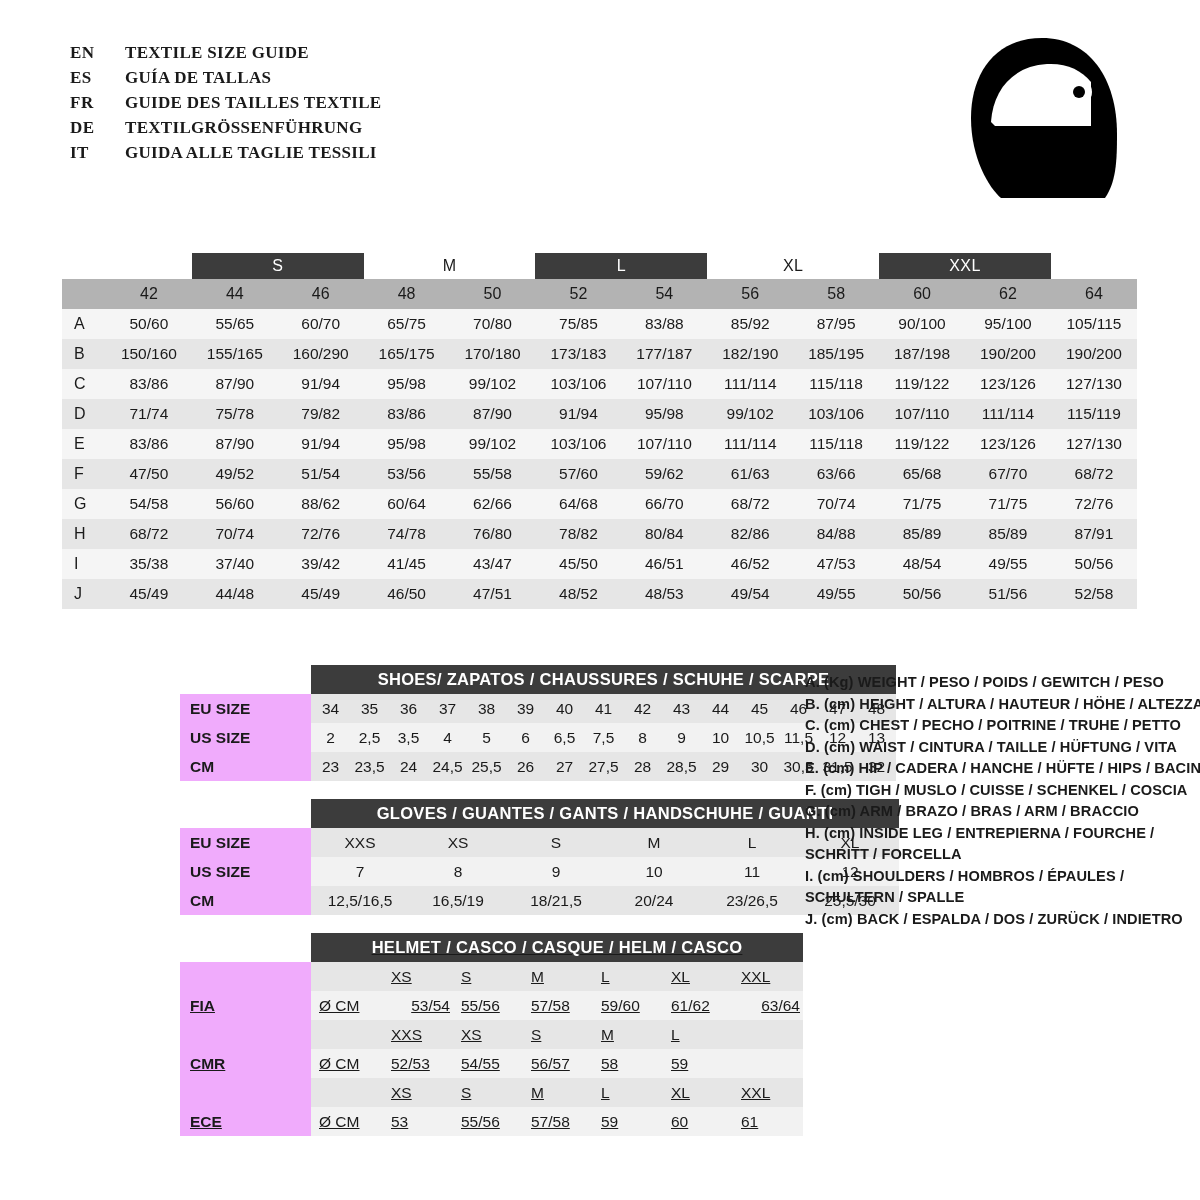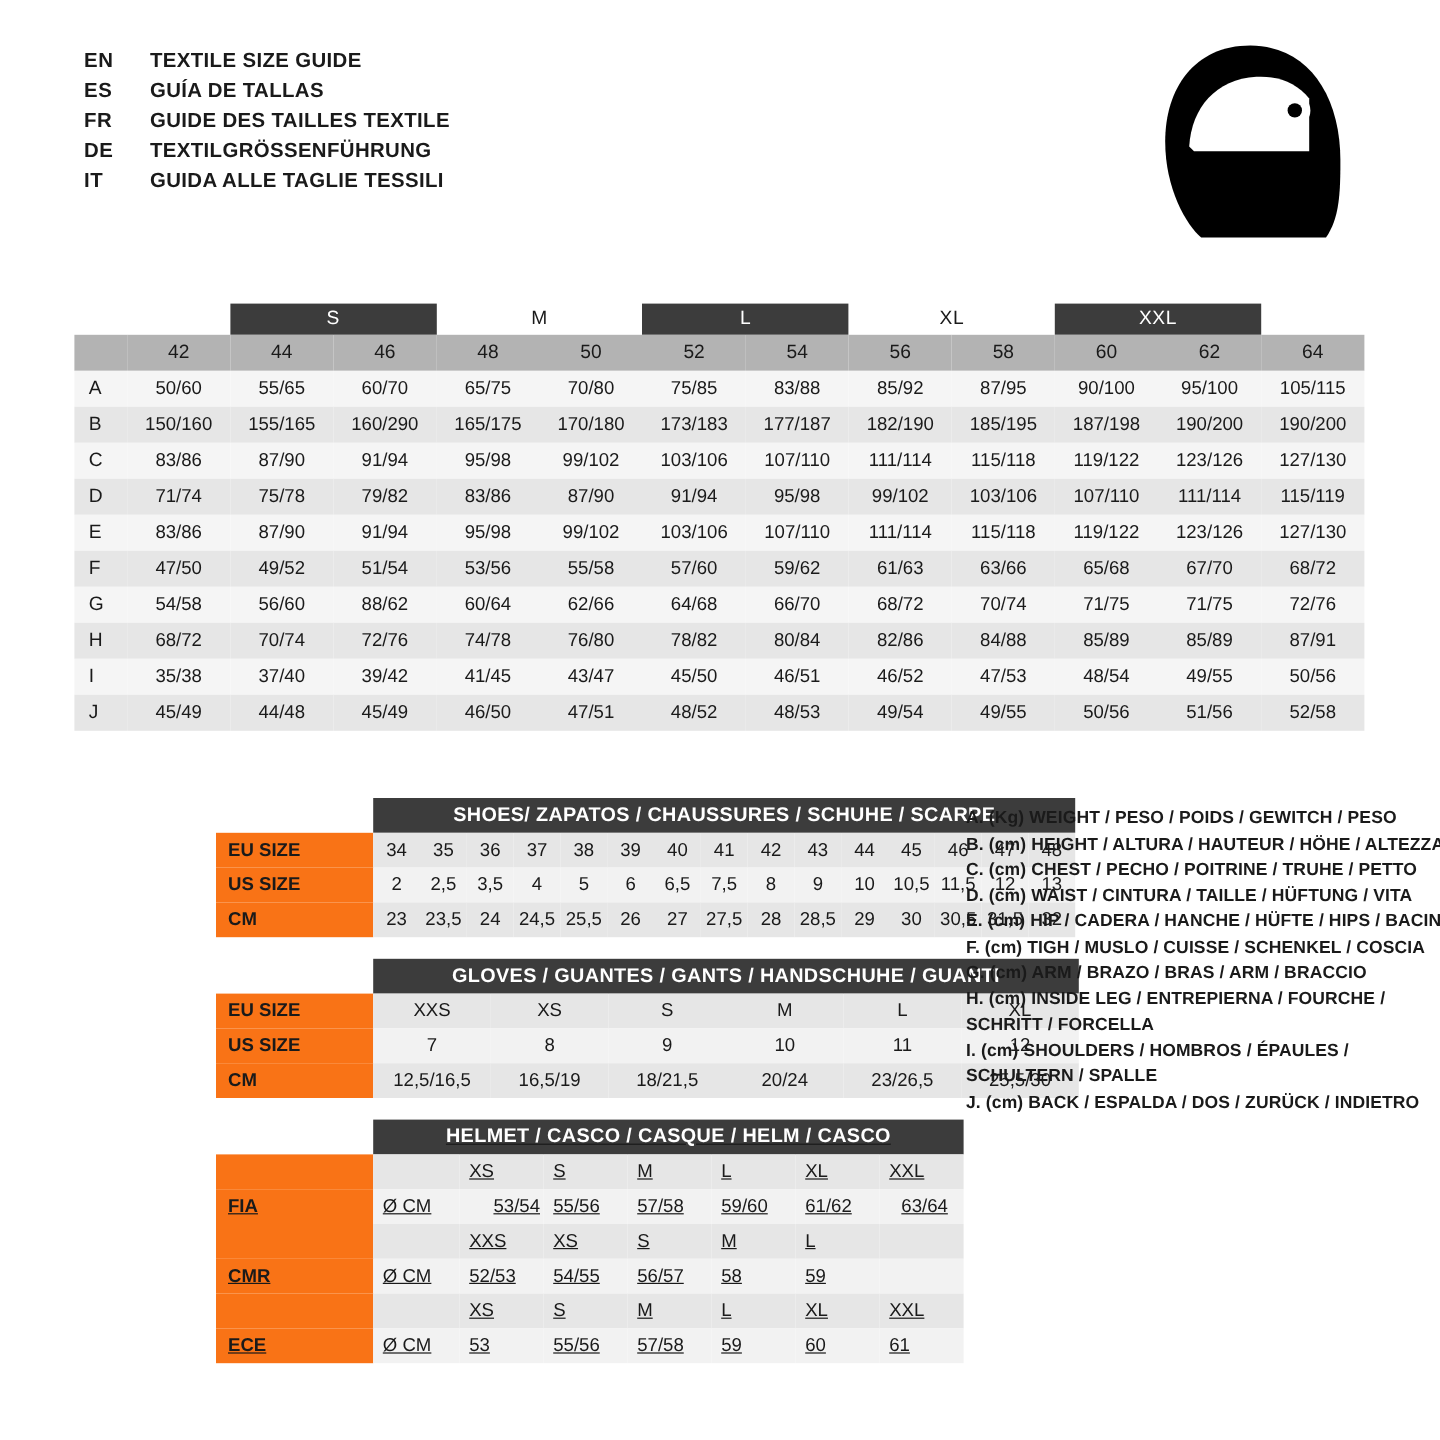--- a/index.html
+++ b/index.html
@@ -17,22 +17,23 @@
   }
 
   
   #header {
     position: absolute;
     left: 70px;
     top: 38px;
   }
   .lang-row {
     display: flex;
-    align-items: center;
+    align-items: flex-end;
     height: 25px;
+    font-family: Liberation Serif, serif;
   }
   .lang-code {
     width: 55px;
     font-size: 17px;
     font-weight: bold;
     letter-spacing: 0.5px;
   }
   .lang-title {
     font-size: 17px;
     font-weight: bold;
@@ -121,21 +122,21 @@
     height: 29px;
     padding: 0 3px;
     text-align: center;
     vertical-align: middle;
   }
   .sub-table td.lbl {
     text-align: left;
     padding-left: 10px;
     font-weight: bold;
     font-size: 15.5px;
-    background: #f97316;
+    background: #f0abfc;
     width: 118px;
   }
   .shade { background: #e6e6e6; }
   .shade-alt { background: #f2f2f2; }
 
   
   #legend {
     position: absolute;
     left: 805px;
     top: 672px;
@@ -535,21 +536,21 @@
           <td class="shade" style="text-align: left; padding-left: 8px;">XXL</td>
         </tr>
         <tr>
           <td class="lbl">FIA</td>
           <td class="shade-alt" style="text-align: left; padding-left: 8px;">Ø CM</td>
           <td class="shade-alt" style="text-align: right; padding-left: 8px;">53/54</td>
           <td class="shade-alt" style="text-align: left; padding-left: 8px;">55/56</td>
           <td class="shade-alt" style="text-align: left; padding-left: 8px;">57/58</td>
           <td class="shade-alt" style="text-align: left; padding-left: 8px;">59/60</td>
           <td class="shade-alt" style="text-align: left; padding-left: 8px;">61/62</td>
-          <td class="shade-alt" style="text-align: center; padding-left: 8px;">63/64</td>
+          <td class="shade-alt" style="text-align: right; padding-left: 8px;">63/64</td>
         </tr>
         <tr>
           <td class="lbl"></td>
           <td class="shade"></td>
           <td class="shade" style="text-align: left; padding-left: 8px;">XXS</td>
           <td class="shade" style="text-align: left; padding-left: 8px;">XS</td>
           <td class="shade" style="text-align: left; padding-left: 8px;">S</td>
           <td class="shade" style="text-align: left; padding-left: 8px;">M</td>
           <td class="shade" style="text-align: left; padding-left: 8px;">L</td>
           <td class="shade" style="text-align: left; padding-left: 8px;"></td>

